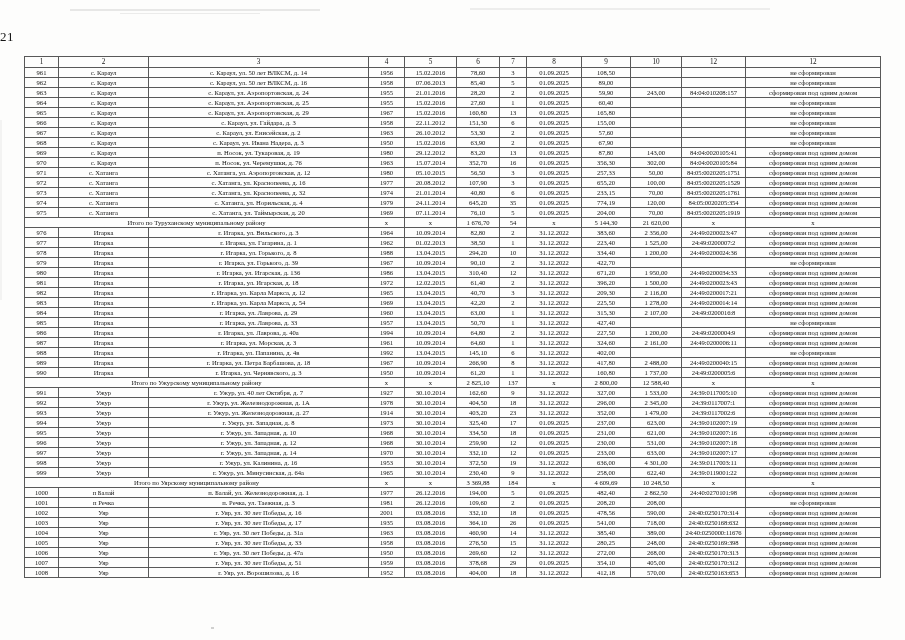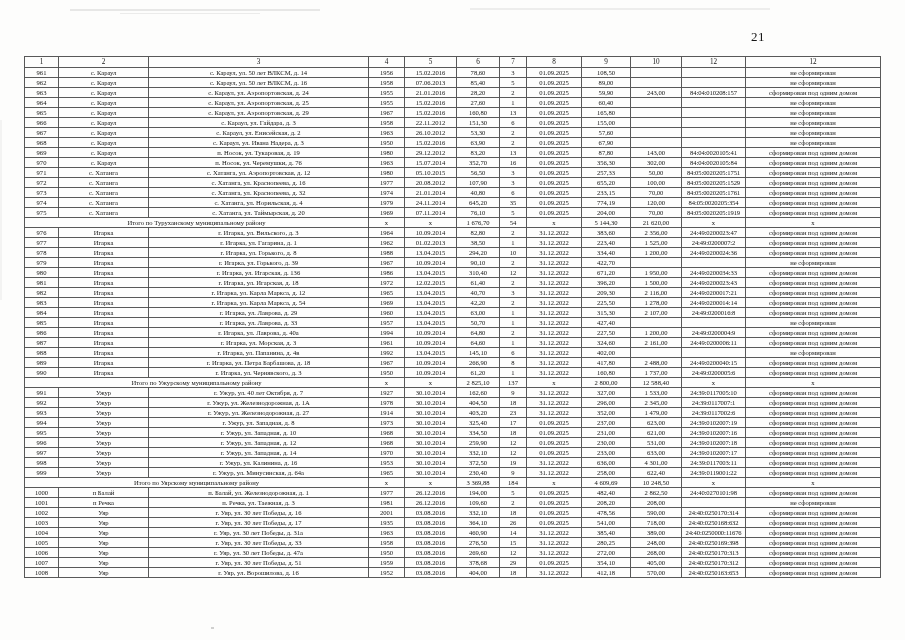--- a/index.html
+++ b/index.html
@@ -4,21 +4,21 @@
 <style>
   html,body{margin:0;padding:0;}
   body{
     width:905px;height:640px;position:relative;overflow:hidden;
     background:#fdfdfc;
     font-family:"Liberation Serif","DejaVu Serif",serif;
     color:#151515;
   }
   .page-number{
     position:absolute;top:29px;left:0;width:765px;
-    text-align:right;font-size:13px;letter-spacing:.5px;
+    text-align:left;font-size:13px;letter-spacing:.5px;
   }
   table.doc{
     position:absolute;left:24px;top:56px;width:856px;
     border-collapse:collapse;table-layout:fixed;
     border:1.4px solid #4c4c4c;
   }
   table.doc th, table.doc td{
     border:1px solid #585858;
     font-weight:normal;
     font-size:6.6px;line-height:1.15;

